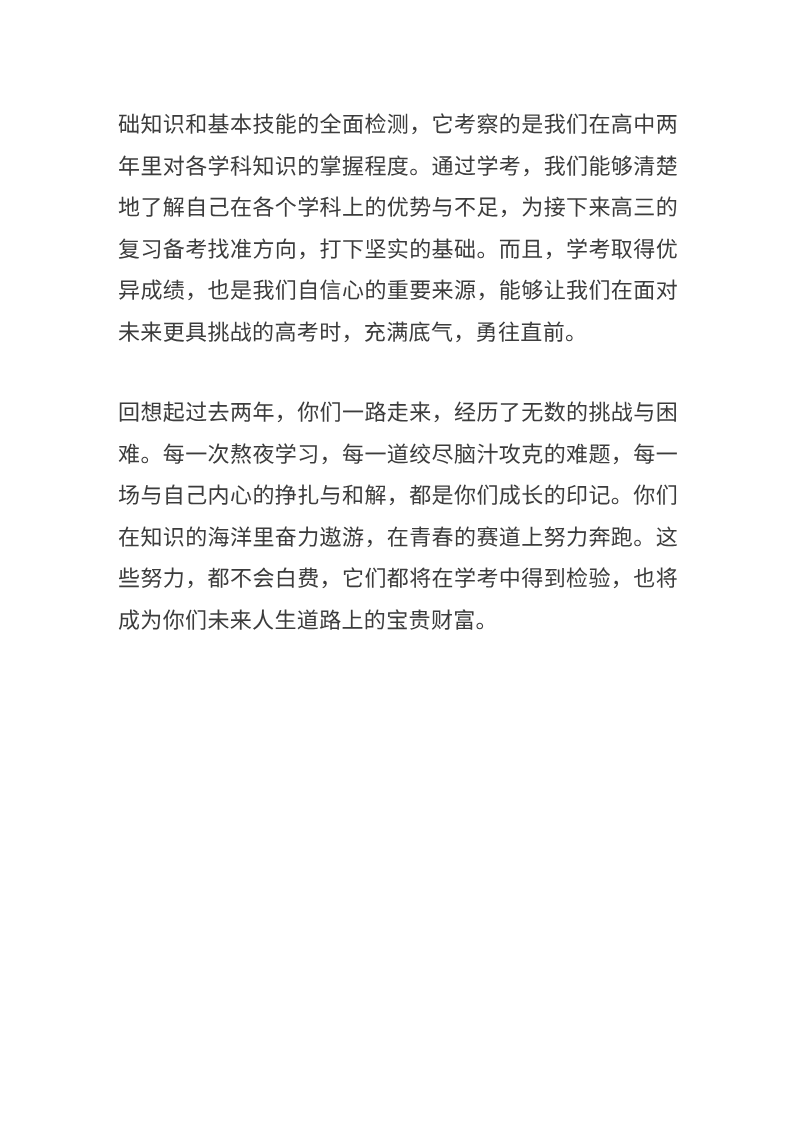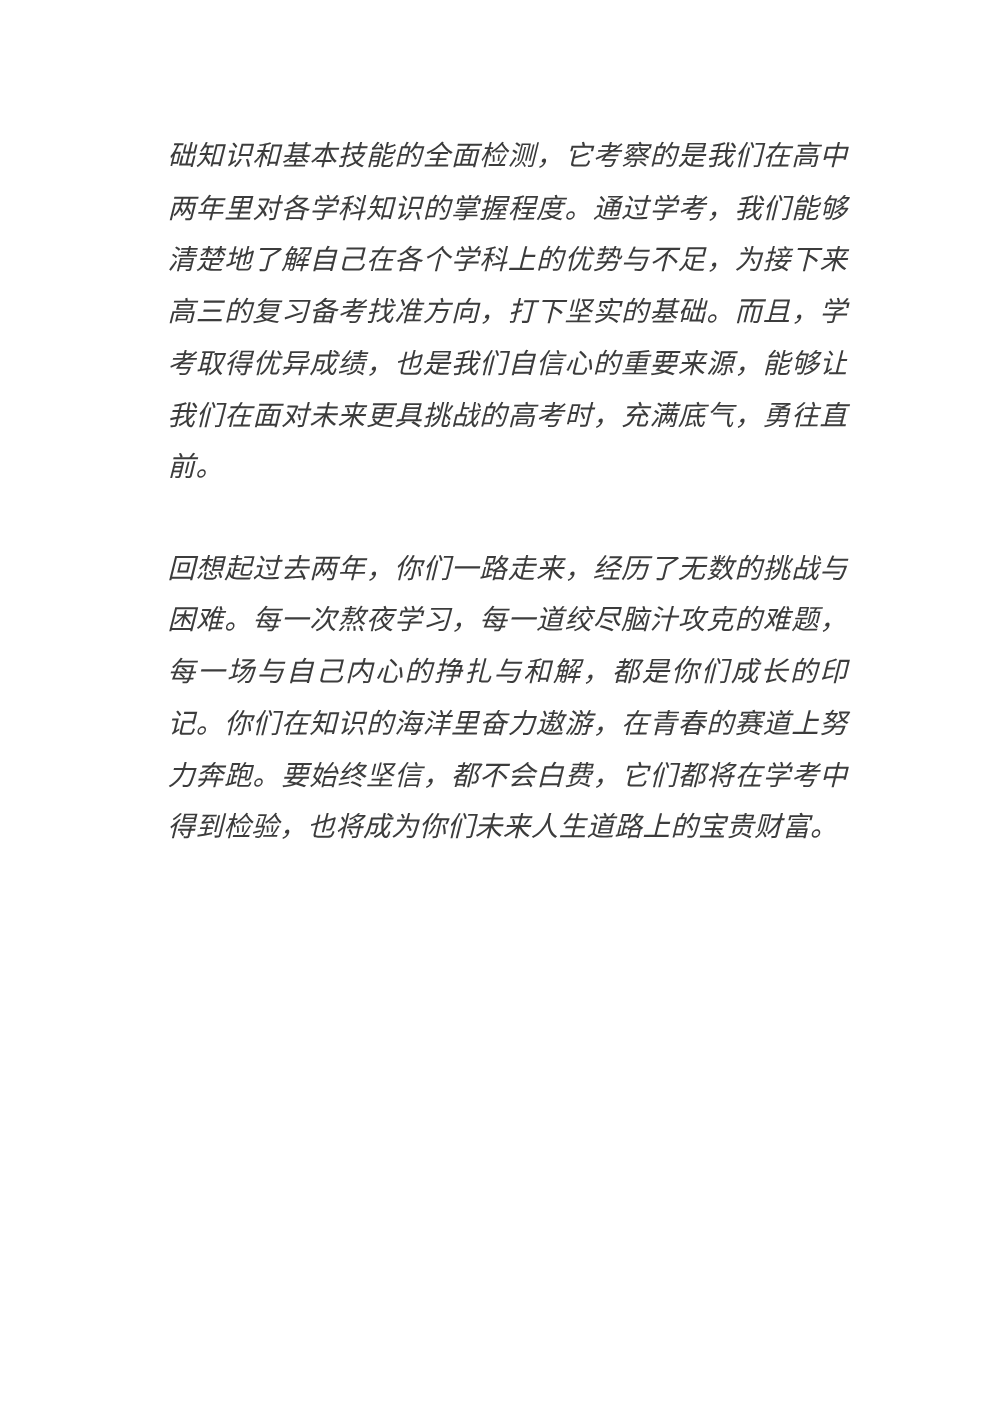--- a/index.html
+++ b/index.html
@@ -15,33 +15,32 @@
     font-family: "Liberation Sans", sans-serif;
   }
   .doc-page {
     box-sizing: border-box;
     width: 793px;
     height: 1122px;
     background: #ffffff;
     padding: 104px 115px 0 118px;
   }
   .doc-paragraph {
-    margin: 0 0 39px 16px;
+    margin: 0 0 39px 0;
     font-size: 22px;
     line-height: 41.5px;
     letter-spacing: 0.35px;
     color: #3c3c3c;
     text-align: justify;
     text-justify: inter-ideograph;
     word-break: break-all;
-    font-style: italic;
   }
   .doc-paragraph:last-child {
     margin-bottom: 0;
   }
 </style>
 </head>
 <body>
 
 <div class="doc-page">
   <p class="doc-paragraph">础知识和基本技能的全面检测，它考察的是我们在高中两年里对各学科知识的掌握程度。通过学考，我们能够清楚地了解自己在各个学科上的优势与不足，为接下来高三的复习备考找准方向，打下坚实的基础。而且，学考取得优异成绩，也是我们自信心的重要来源，能够让我们在面对未来更具挑战的高考时，充满底气，勇往直前。</p>
-  <p class="doc-paragraph">回想起过去两年，你们一路走来，经历了无数的挑战与困难。每一次熬夜学习，每一道绞尽脑汁攻克的难题，每一场与自己内心的挣扎与和解，都是你们成长的印记。你们在知识的海洋里奋力遨游，在青春的赛道上努力奔跑。要始终坚信，都不会白费，它们都将在学考中得到检验，也将成为你们未来人生道路上的宝贵财富。</p>
+  <p class="doc-paragraph">回想起过去两年，你们一路走来，经历了无数的挑战与困难。每一次熬夜学习，每一道绞尽脑汁攻克的难题，每一场与自己内心的挣扎与和解，都是你们成长的印记。你们在知识的海洋里奋力遨游，在青春的赛道上努力奔跑。这些努力，都不会白费，它们都将在学考中得到检验，也将成为你们未来人生道路上的宝贵财富。</p>
 </div>
 
 </body></html>

